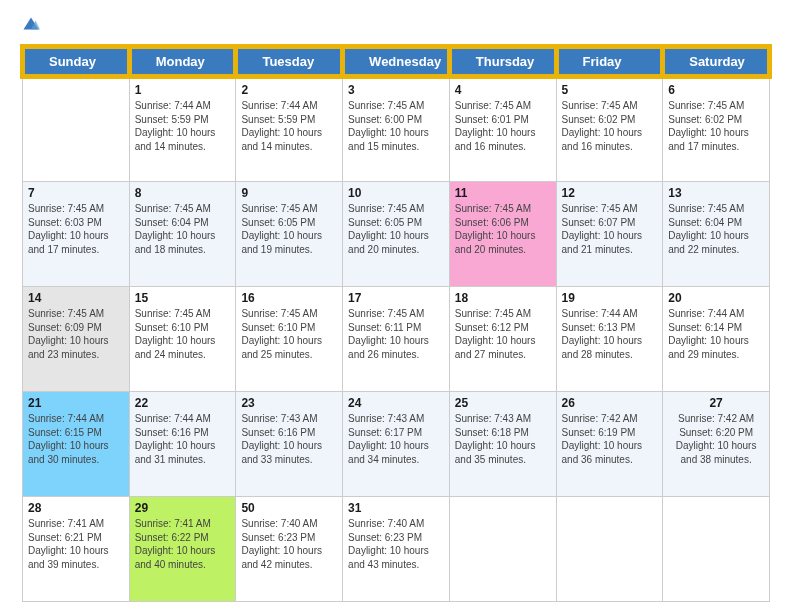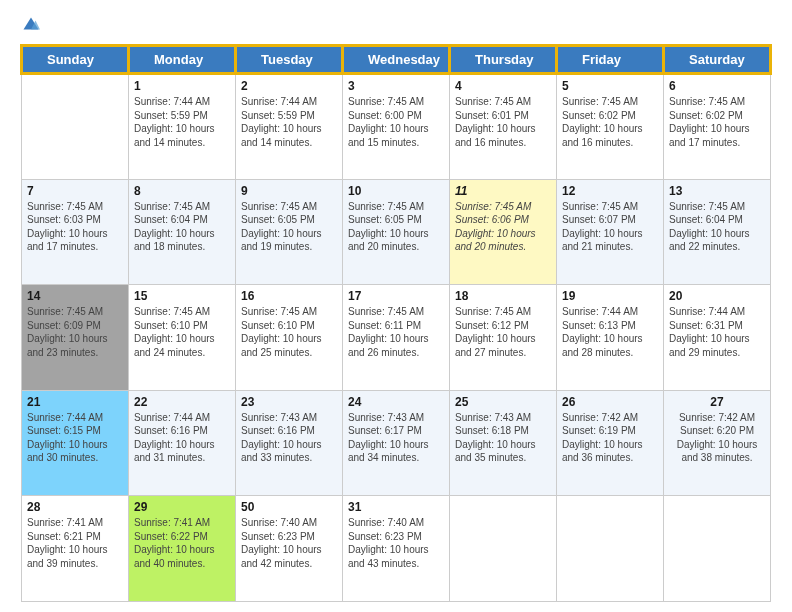--- a/index.html
+++ b/index.html
@@ -51,21 +51,21 @@
       width: 100%;
       table-layout: fixed;
     }
     .calendar th {
       background-color: #3a7bbf;
       color: white;
       text-align: left;
       padding: 5px 24px;
       font-size: 13px;
       font-weight: bold;
-      border: 3px solid #eab308;
+      border: 5px solid #eab308;
     }
     .calendar td {
       vertical-align: top;
       padding: 4px 5px;
       border: 1px solid #ccc;
       font-size: 10.5px;
       color: #333;
       height: 88px;
     }
     .day-number {
@@ -209,21 +209,21 @@
           </td>
           <td style="background-color: rgb(240, 245, 251);">
             <div class="day-number">10</div>
             <div class="day-info">
               <div>Sunrise: 7:45 AM</div>
               <div>Sunset: 6:05 PM</div>
               <div>Daylight: 10 hours</div>
               <div>and 20 minutes.</div>
             </div>
           </td>
-          <td style="background-color: #fef9c3; font-style: italic;">
+          <td style="background-color: #f9a8d4;">
             <div class="day-number">11</div>
             <div class="day-info">
               <div>Sunrise: 7:45 AM</div>
               <div>Sunset: 6:06 PM</div>
               <div>Daylight: 10 hours</div>
               <div>and 20 minutes.</div>
             </div>
           </td>
           <td style="background-color: rgb(240, 245, 251);">
             <div class="day-number">12</div>
@@ -238,21 +238,21 @@
             <div class="day-number">13</div>
             <div class="day-info">
               <div>Sunrise: 7:45 AM</div>
               <div>Sunset: 6:04 PM</div>
               <div>Daylight: 10 hours</div>
               <div>and 22 minutes.</div>
             </div>
           </td>
         </tr>
         <tr>
-          <td style="background-color: #a3a3a3;">
+          <td style="background-color: #e5e5e5;">
             <div class="day-number">14</div>
             <div class="day-info">
               <div>Sunrise: 7:45 AM</div>
               <div>Sunset: 6:09 PM</div>
               <div>Daylight: 10 hours</div>
               <div>and 23 minutes.</div>
             </div>
           </td>
           <td style="background-color: rgb(255, 255, 255);">
             <div class="day-number">15</div>
@@ -296,21 +296,21 @@
               <div>Sunrise: 7:44 AM</div>
               <div>Sunset: 6:13 PM</div>
               <div>Daylight: 10 hours</div>
               <div>and 28 minutes.</div>
             </div>
           </td>
           <td style="background-color: rgb(255, 255, 255);">
             <div class="day-number">20</div>
             <div class="day-info">
               <div>Sunrise: 7:44 AM</div>
-              <div>Sunset: 6:31 PM</div>
+              <div>Sunset: 6:14 PM</div>
               <div>Daylight: 10 hours</div>
               <div>and 29 minutes.</div>
             </div>
           </td>
         </tr>
         <tr>
           <td style="background-color: #7dd3fc;">
             <div class="day-number">21</div>
             <div class="day-info">
               <div>Sunrise: 7:44 AM</div>

